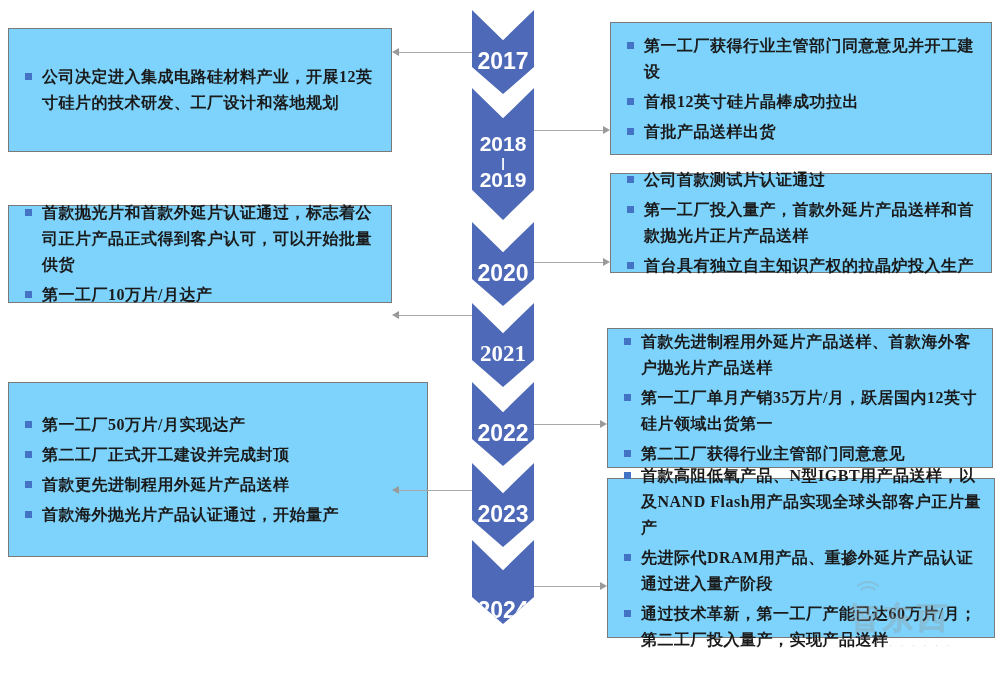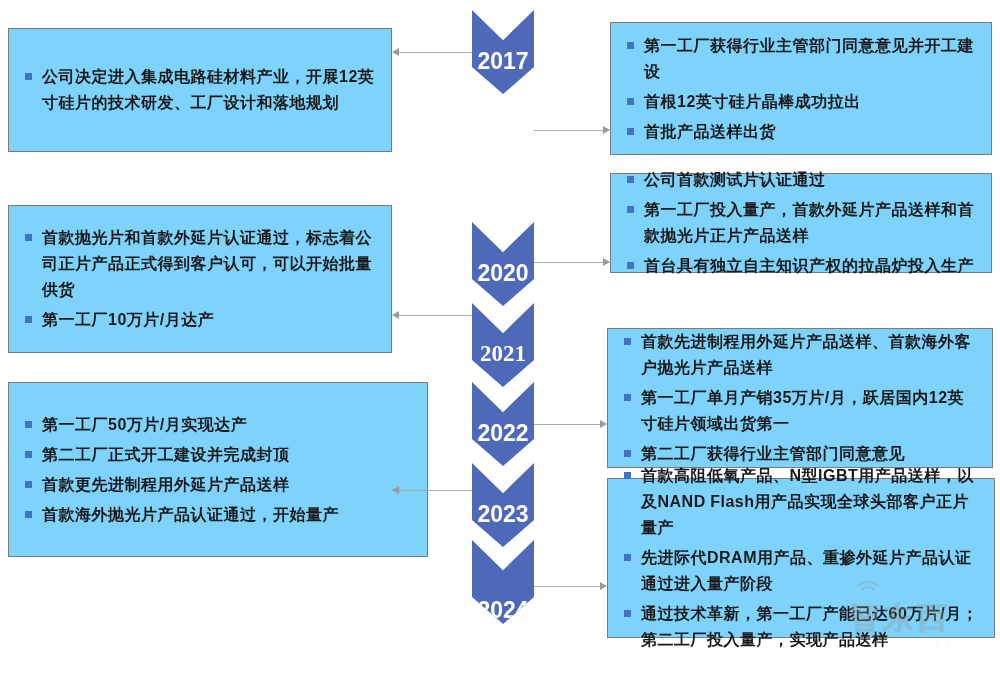--- a/index.html
+++ b/index.html
@@ -16,24 +16,24 @@
     display:flex; flex-direction:column; justify-content:center;
     padding:8px 12px 8px 14px;
   }
   .box ul { list-style:none; margin:0; padding:0; }
   .box li { display:flex; align-items:flex-start; margin:4px 0; }
   .bullet {
     flex:0 0 auto; width:7px; height:7px; background:#4472c4;
     margin:9px 10px 0 2px;
   }
   .txt { font-size:16px; line-height:26px; font-weight:700; letter-spacing:0.5px; }
-  .txt b { font-family:Liberation Sans, sans-serif; }
+  .txt b { font-family:Liberation Serif, serif; }
 
   .box-l1 { left:8px;  top:28px;  width:384px; height:124px; }
-  .box-l2 { left:8px;  top:205px; width:384px; height:148px; }
+  .box-l2 { left:8px;  top:205px; width:384px; height:98px; }
   .box-l3 { left:8px;  top:382px; width:420px; height:175px; }
   .box-r1 { left:610px; top:22px;  width:382px; height:133px; }
   .box-r2 { left:610px; top:173px; width:382px; height:100px; }
   .box-r3 { left:607px; top:328px; width:386px; height:140px; }
   .box-r4 { left:607px; top:478px; width:388px; height:160px; }
 
   
   .chev {
     position:absolute; left:472px; width:62px; background:#4d69b7;
     display:flex; flex-direction:column; align-items:center; justify-content:center;
@@ -218,20 +218,25 @@
       <li>
         <span class="bullet"></span>
         <span class="txt">通过技术革新，第一工厂产能已达<b>60</b>万片<b>/</b>月；第二工厂投入量产，实现产品送样</span>
       </li>
     </ul>
   </div>
 
   <div class="chev chev-single chev-2017">
     <div>2017</div>
   </div>
+  <div class="chev chev-tall chev-1819">
+    <div class="yline">2018</div>
+    <div class="ysep">|</div>
+    <div class="yline" style="padding-top:0;">2019</div>
+  </div>
   <div class="chev chev-single chev-2020">
     <div>2020</div>
   </div>
   <div class="chev chev-single chev-2021">
     <div>2021</div>
   </div>
   <div class="chev chev-single chev-2022">
     <div>2022</div>
   </div>
   <div class="chev chev-single chev-2023">

